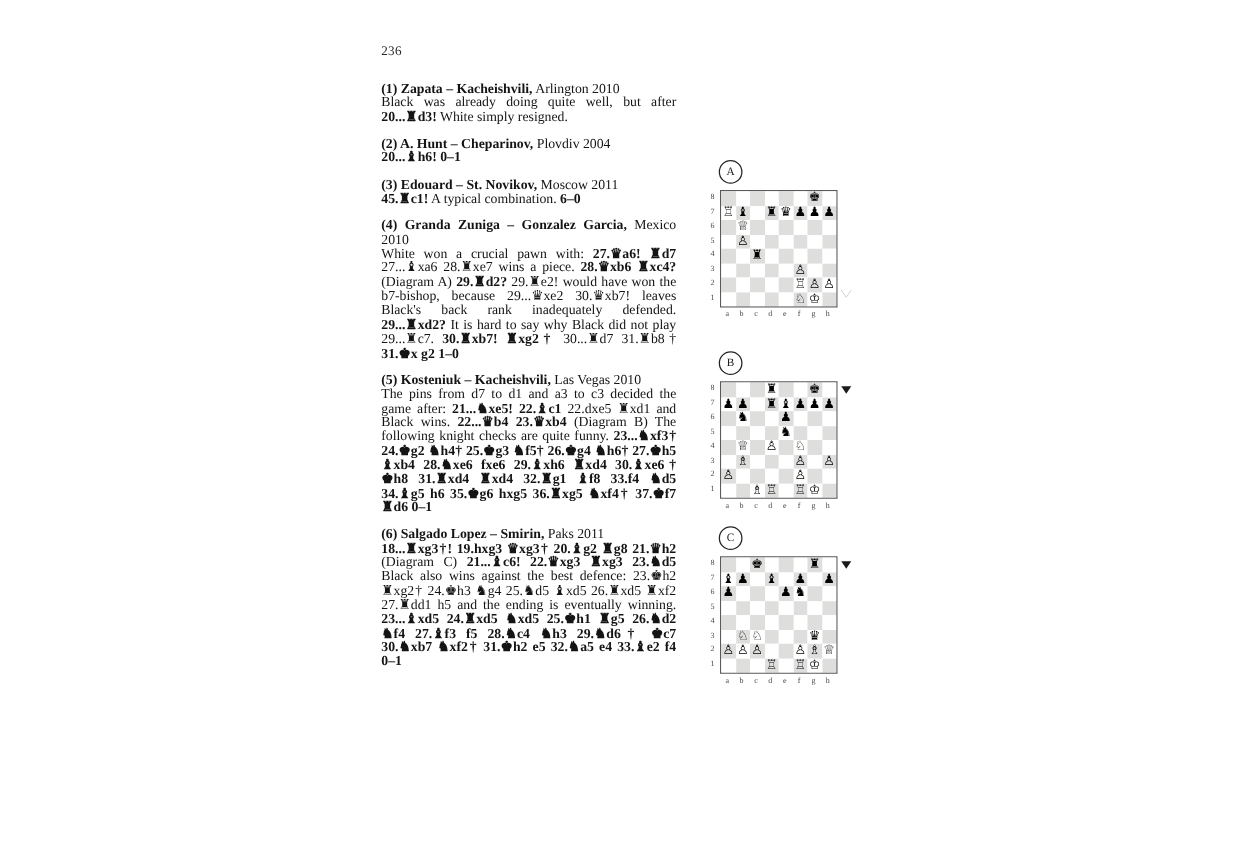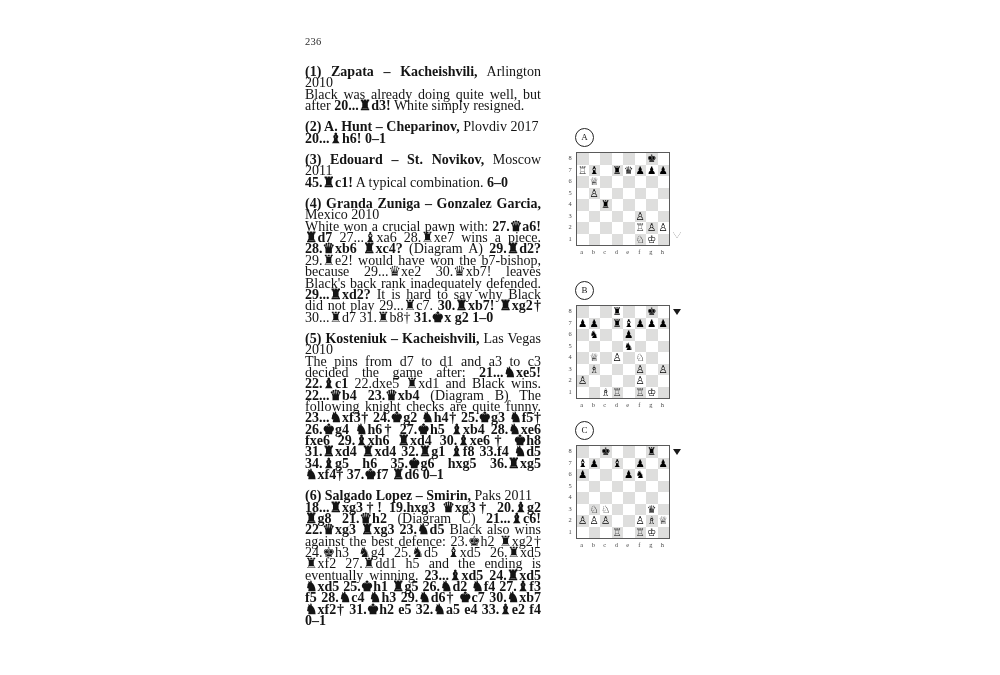--- a/index.html
+++ b/index.html
@@ -50,21 +50,21 @@
 
   
   .text-col {
     position: absolute;
     left: 305px;
     top: 66px;
     width: 236px;
   }
   .solution {
     margin: 0 0 10px 0;
-    font-size: 14px;
+    font-size: 11px;
     line-height: 11.35px;
     text-align: justify;
     text-justify: inter-word;
     color: #141414;
   }
   .solution:last-child { margin-bottom: 0; }
   b { font-weight: bold; }
   .hdr-bold { font-weight: bold; }
 
   
@@ -177,21 +177,21 @@
 <body>
 
 <div class="page">
 
   <div class="running-head">
     <span class="folio">236</span>
   </div>
 
   <div class="text-col">
       <p class="solution"><span class="hdr-bold">(1) Zapata – Kacheishvili,</span><span> Arlington 2010</span><br><span>Black was already doing quite well, but after <b>20...♜d3!</b> White simply resigned.</span></p>
-      <p class="solution"><span class="hdr-bold">(2) A. Hunt – Cheparinov,</span><span> Plovdiv 2017</span><br><span><b>20...♝h6! 0–1</b></span></p>
+      <p class="solution"><span class="hdr-bold">(2) A. Hunt – Cheparinov,</span><span> Plovdiv 2004</span><br><span><b>20...♝h6! 0–1</b></span></p>
       <p class="solution"><span class="hdr-bold">(3) Edouard – St. Novikov,</span><span> Moscow 2011</span><br><span><b>45.♜c1!</b> A typical combination. <b>6–0</b></span></p>
       <p class="solution"><span class="hdr-bold">(4) Granda Zuniga – Gonzalez Garcia,</span><span> Mexico 2010</span><br><span>White won a crucial pawn with: <b>27.♛a6! ♜d7</b> 27...♝xa6 28.♜xe7 wins a piece. <b>28.♛xb6 ♜xc4?</b> (Diagram A) <b>29.♜d2?</b> 29.♜e2! would have won the b7-bishop, because 29...♛xe2 30.♛xb7! leaves Black's back rank inadequately defended. <b>29...♜xd2?</b> It is hard to say why Black did not play 29...♜c7. <b>30.♜xb7! ♜xg2†</b> 30...♜d7 31.♜b8† <b>31.♚x g2 1–0</b></span></p>
       <p class="solution"><span class="hdr-bold">(5) Kosteniuk – Kacheishvili,</span><span> Las Vegas 2010</span><br><span>The pins from d7 to d1 and a3 to c3 decided the game after: <b>21...♞xe5! 22.♝c1</b> 22.dxe5 ♜xd1 and Black wins. <b>22...♛b4 23.♛xb4</b> (Diagram B) The following knight checks are quite funny. <b>23...♞xf3† 24.♚g2 ♞h4† 25.♚g3 ♞f5† 26.♚g4 ♞h6† 27.♚h5 ♝xb4 28.♞xe6 fxe6 29.♝xh6 ♜xd4 30.♝xe6† ♚h8 31.♜xd4 ♜xd4 32.♜g1 ♝f8 33.f4 ♞d5 34.♝g5 h6 35.♚g6 hxg5 36.♜xg5 ♞xf4† 37.♚f7 ♜d6 0–1</b></span></p>
       <p class="solution"><span class="hdr-bold">(6) Salgado Lopez – Smirin,</span><span> Paks 2011</span><br><span><b>18...♜xg3†! 19.hxg3 ♛xg3† 20.♝g2 ♜g8 21.♛h2</b> (Diagram C) <b>21...♝c6! 22.♛xg3 ♜xg3 23.♞d5</b> Black also wins against the best defence: 23.♚h2 ♜xg2† 24.♚h3 ♞g4 25.♞d5 ♝xd5 26.♜xd5 ♜xf2 27.♜dd1 h5 and the ending is eventually winning. <b>23...♝xd5 24.♜xd5 ♞xd5 25.♚h1 ♜g5 26.♞d2 ♞f4 27.♝f3 f5 28.♞c4 ♞h3 29.♞d6† ♚c7 30.♞xb7 ♞xf2† 31.♚h2 e5 32.♞a5 e4 33.♝e2 f4 0–1</b></span></p>
     </div>
 
   <div>
       <div class="diagram" style="left: 565px; top: 128px;">
         <div class="diagram-label">A</div>
         <div class="ranks">

